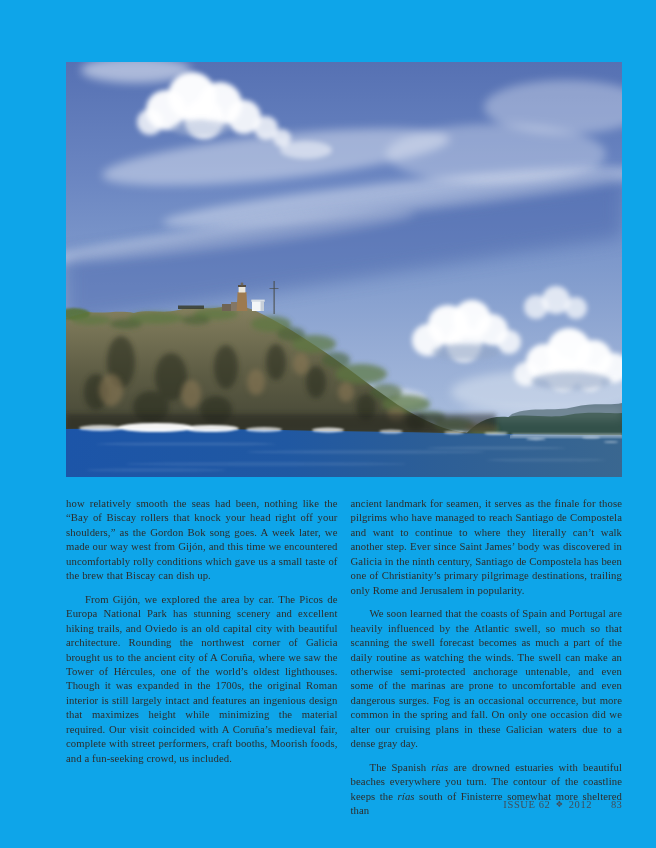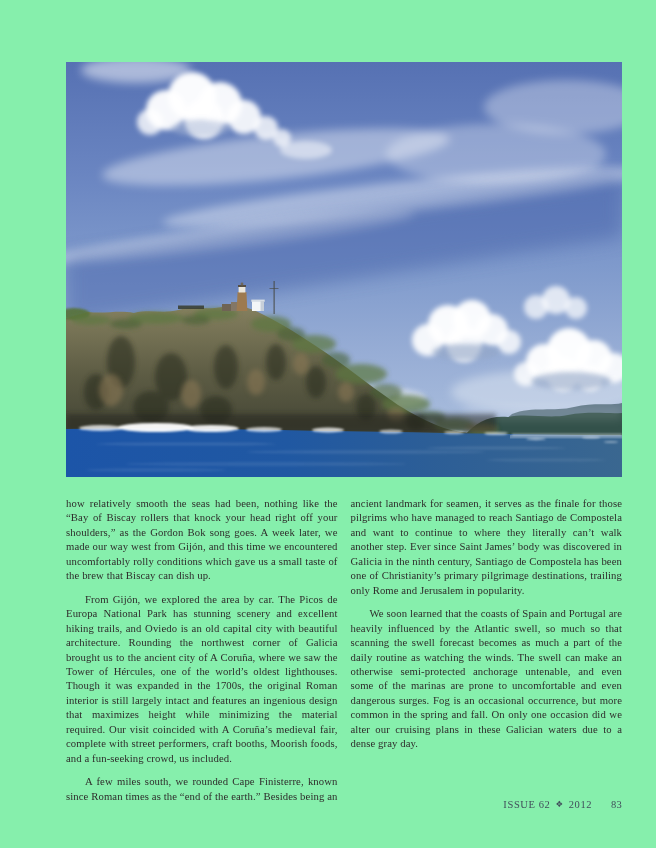--- a/index.html
+++ b/index.html
@@ -1,20 +1,20 @@
 <!DOCTYPE html>
 <html><head>
 <meta charset="utf-8">
 <style>
   html, body { margin: 0; padding: 0; background: #ffffff; }
   .page {
     position: relative;
     width: 656px;
     height: 848px;
-    background: #86efac;
+    background: #0ea5e9;
     font-family: "Liberation Serif", "DejaVu Serif", serif;
     overflow: hidden;
   }
   .photo-frame {
     position: absolute;
     left: 66px;
     top: 62px;
     width: 556px;
     height: 415px;
   }
@@ -237,25 +237,25 @@
         <ellipse cx="430" cy="371.5" rx="12" ry="1.6" opacity="0.6"></ellipse>
         <rect x="446" y="371.8" width="110" height="1.8" opacity="0.55"></rect>
       </g>
     </svg>
   </div>
 
   <div class="text-columns">
     <div class="col">
         <p class="para"><span>how relatively smooth the seas had been, nothing like the “Bay of Biscay rollers that knock your head right off your shoulders,” as the Gordon Bok song goes. A week later, we made our way west from Gijón, and this time we encountered uncomfortably rolly conditions which gave us a small taste of the brew that Biscay can dish up.</span></p>
         <p class="para indent"><span>From Gijón, we explored the area by car. The Picos de Europa National Park has stunning scenery and excellent hiking trails, and Oviedo is an old capital city with beautiful architecture. Rounding the northwest corner of Galicia brought us to the ancient city of A Coruña, where we saw the Tower of Hércules, one of the world’s oldest lighthouses. Though it was expanded in the 1700s, the original Roman interior is still largely intact and features an ingenious design that maximizes height while minimizing the material required. Our visit coincided with A Coruña’s medieval fair, complete with street performers, craft booths, Moorish foods, and a fun-seeking crowd, us included.</span></p>
-        <p class="para indent"><span>A few miles south, we rounded Cape Finisterre, known since Roman times as the “end of the earth.” Besides being an</span></p>
       </div>
     <div class="col">
         <p class="para"><span>ancient landmark for seamen, it serves as the finale for those pilgrims who have managed to reach Santiago de Compostela and want to continue to where they literally can’t walk another step. Ever since Saint James’ body was discovered in Galicia in the ninth century, Santiago de Compostela has been one of Christianity’s primary pilgrimage destinations, trailing only Rome and Jerusalem in popularity.</span></p>
         <p class="para indent"><span>We soon learned that the coasts of Spain and Portugal are heavily influenced by the Atlantic swell, so much so that scanning the swell forecast becomes as much a part of the daily routine as watching the winds. The swell can make an otherwise semi-protected anchorage untenable, and even some of the marinas are prone to uncomfortable and even dangerous surges. Fog is an occasional occurrence, but more common in the spring and fall. On only one occasion did we alter our cruising plans in these Galician waters due to a dense gray day.</span></p>
+        <p class="para indent"><span>The Spanish </span><em>rías</em><span> are drowned estuaries with beautiful beaches everywhere you turn. The contour of the coastline keeps the </span><em>rías</em><span> south of Finisterre somewhat more sheltered than</span></p>
       </div>
   </div>
 
   <div class="page-footer">
     <span>ISSUE 62</span>
     <span class="orn">❖</span>
     <span>2012</span>
     <span class="pageno">83</span>
   </div>
 

